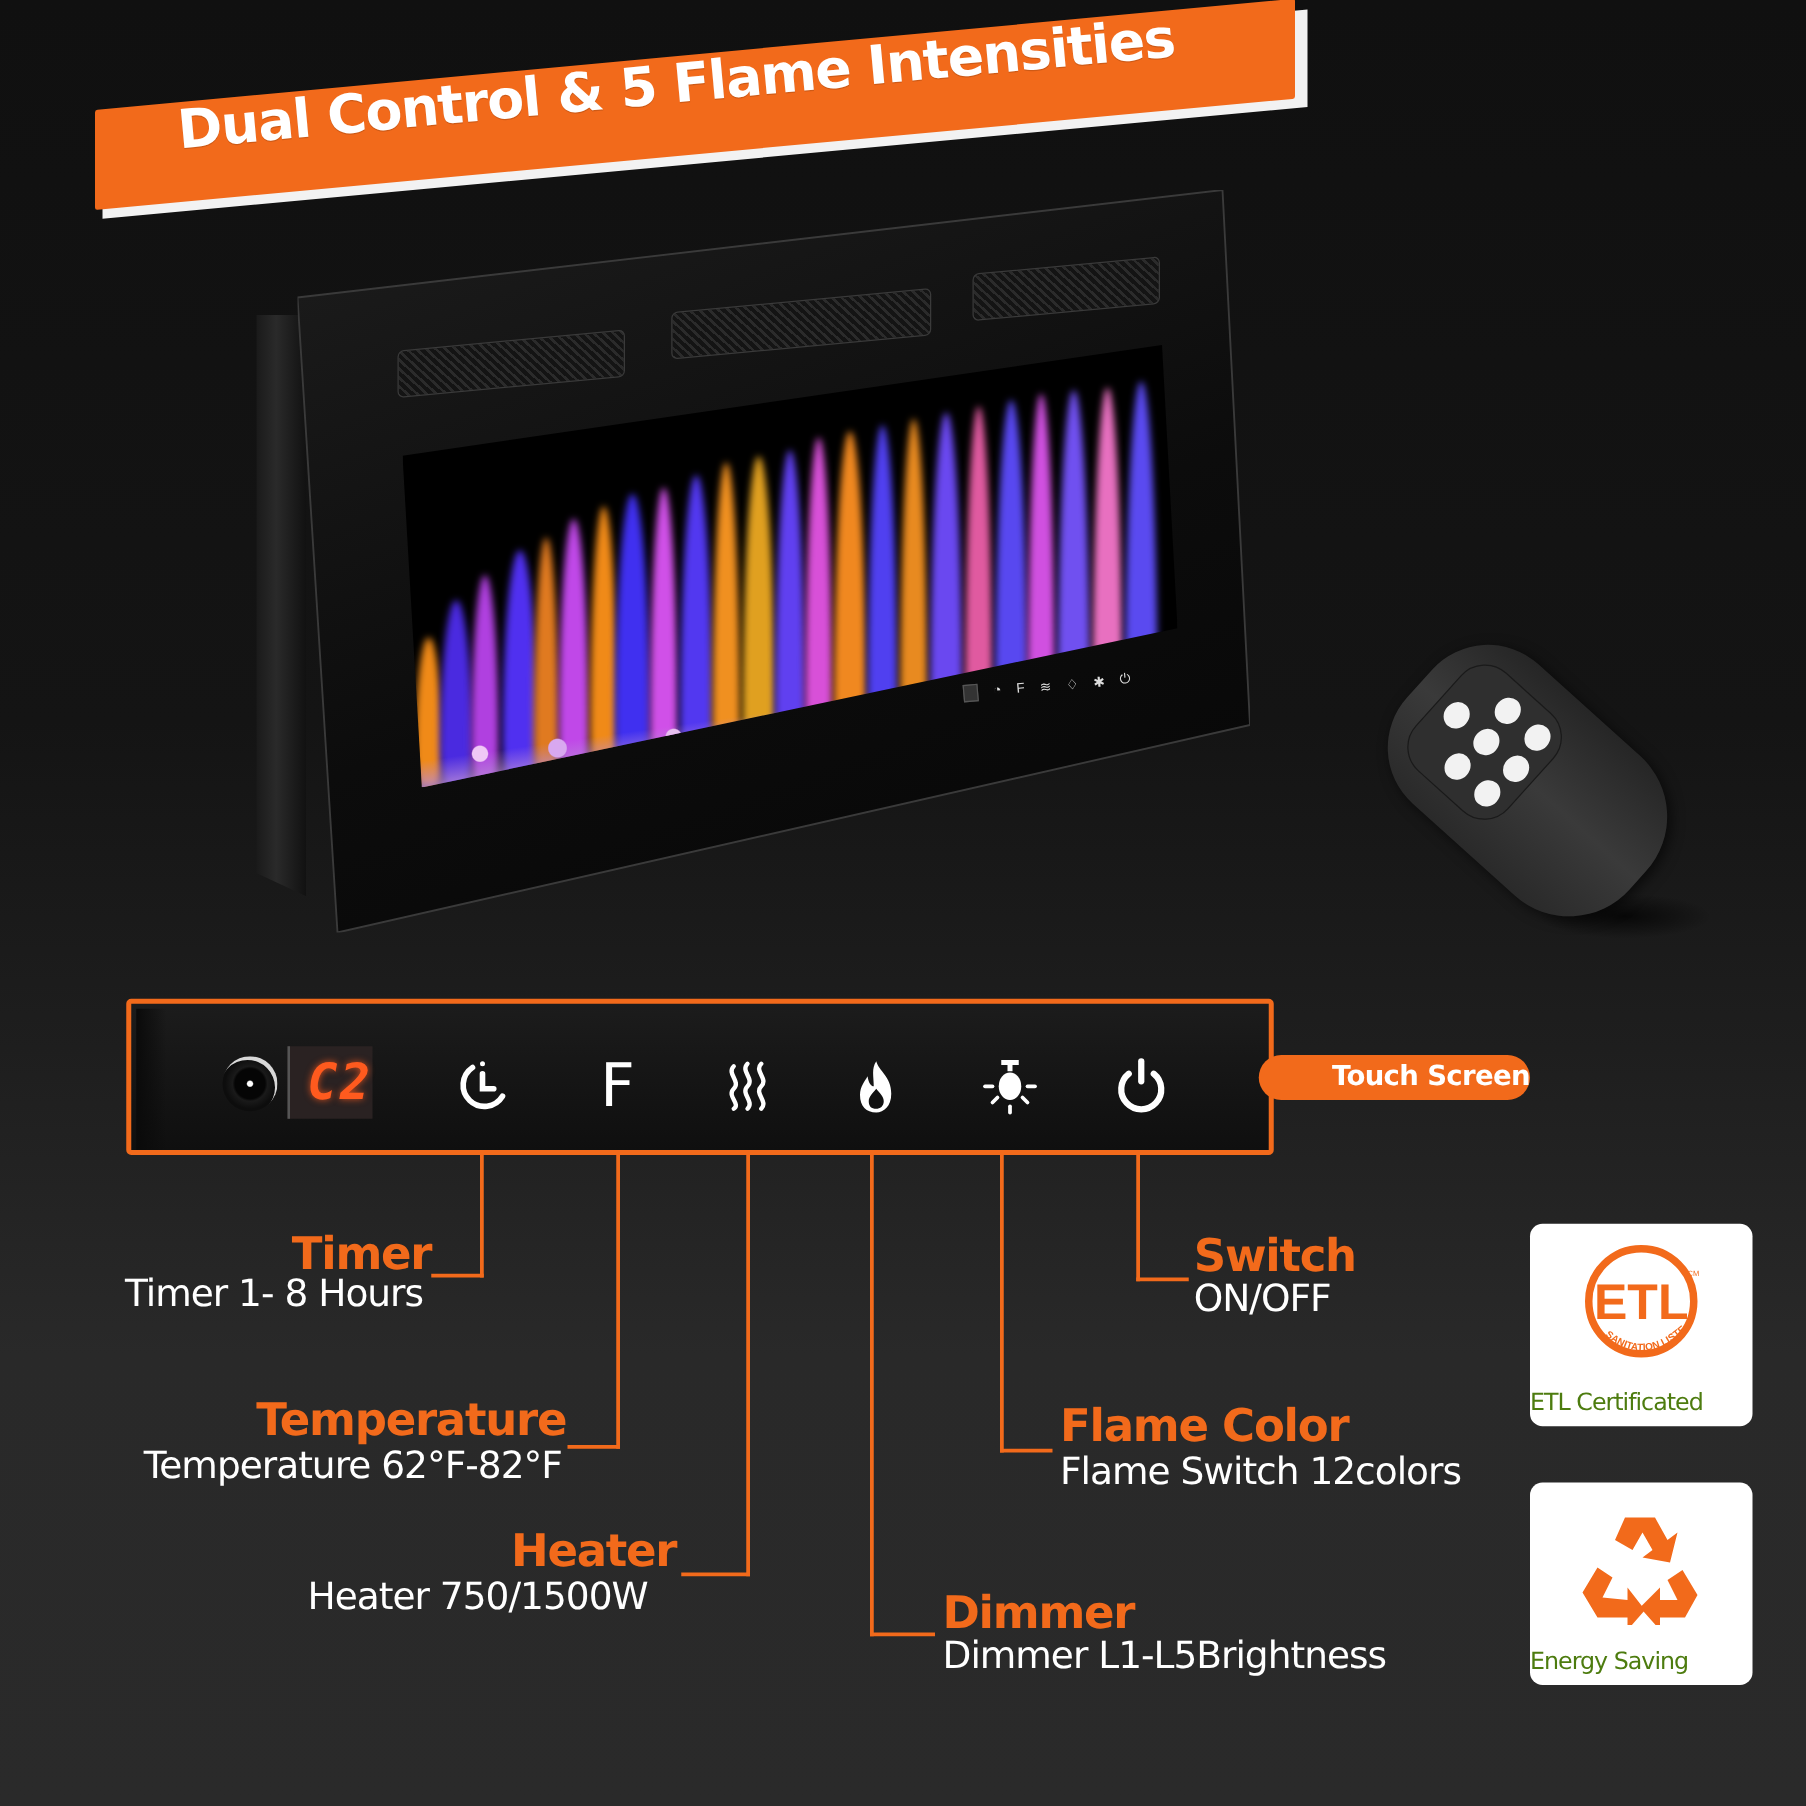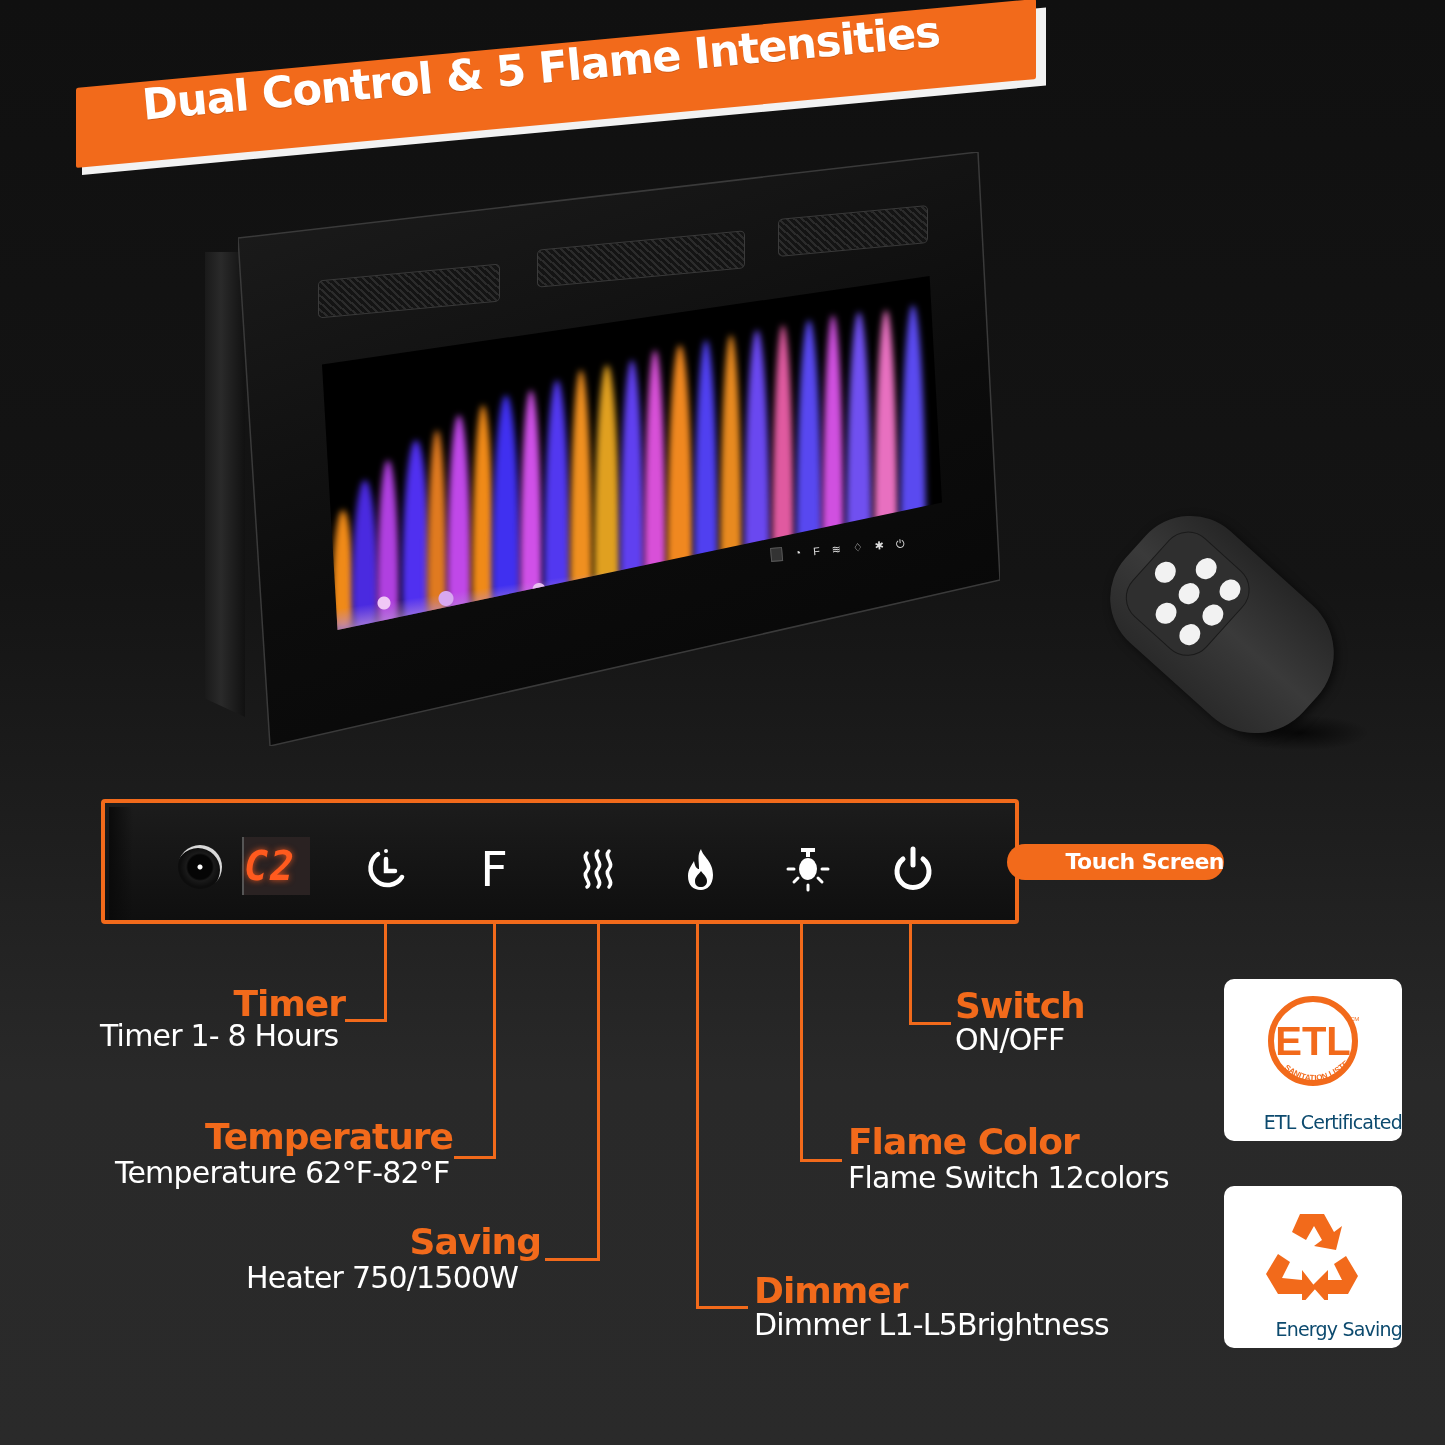--- a/index.html
+++ b/index.html
@@ -114,24 +114,23 @@
   .knob {
     position: absolute; left: 178px; top: 845px; width: 44px; height: 44px;
     border-radius: 50%;
     background: radial-gradient(circle at 50% 50%, #fff 0 2px, #050505 3px 12px, #1a1a1a 14px, #0d0d0d 20px);
     box-shadow: -2px 3px 0 0 #d8d8d8 inset;
   }
   .led {
     position: absolute; left: 230px; top: 837px; width: 68px; height: 58px;
     background: #2a2222; border-left: 2px solid #555;
     font-family: "DejaVu Sans Mono", monospace; font-weight: bold; font-size: 40px;
-    color: #ff5a1e; text-align: left; line-height: 58px; letter-spacing: 2px;
+    color: #ff5a1e; text-align: right; line-height: 58px; letter-spacing: 2px;
     text-shadow: 0 0 6px rgba(255,90,30,0.8);
     font-style: italic;
-    margin-left: 12px;
   }
   .pico {
     position: absolute; top: 843px; width: 52px; height: 52px;
     display: flex; align-items: center; justify-content: center; color: #fff;
   }
   .pico svg { width: 48px; height: 48px; }
   .pico-f {
     font-family: "DejaVu Sans", sans-serif; font-size: 48px; font-weight: normal; line-height: 52px;
   }
 
@@ -159,22 +158,22 @@
   .right { text-align: right; }
 
   
   .badge {
     position: absolute; left: 1224px; width: 178px; background: #fff; border-radius: 10px;
     display: flex; flex-direction: column; align-items: center;
   }
   .badge-etl { top: 979px; height: 162px; }
   .badge-eco { top: 1186px; height: 162px; }
   .badge-label {
-    color: #0c4a6e; font-family: "DejaVu Sans", sans-serif; font-size: 19px;
-    letter-spacing: -0.8px; position: absolute; bottom: 8px; width: 100%; text-align: right;
+    color: #4d7c0f; font-family: "DejaVu Sans", sans-serif; font-size: 19px;
+    letter-spacing: -0.8px; position: absolute; bottom: 8px; width: 100%; text-align: left;
   }
 </style>
 </head>
 <body>
 
 <div>
   <div class="banner-shadow"></div>
   <div class="banner"></div>
   <div class="banner-text">Dual Control &amp; 5 Flame Intensities</div>
 </div>
@@ -306,21 +305,21 @@
 
 <div class="vline" style="left:909px;top:924px;height:101px;"></div>
 <div class="hline" style="left:909px;top:1022px;width:42px;"></div>
 
 <div class="lbl-title right" style="right:1100px;top:983px;">Timer</div>
 <div class="lbl-desc" style="left:100px;top:1018px;">Timer 1- 8 Hours</div>
 
 <div class="lbl-title right" style="right:992px;top:1116px;">Temperature</div>
 <div class="lbl-desc" style="left:115px;top:1155px;">Temperature 62°F-82°F</div>
 
-<div class="lbl-title right" style="right:904px;top:1221px;">Saving</div>
+<div class="lbl-title right" style="right:904px;top:1221px;">Heater</div>
 <div class="lbl-desc" style="left:246px;top:1260px;">Heater 750/1500W</div>
 
 <div class="lbl-title" style="left:754px;top:1270px;">Dimmer</div>
 <div class="lbl-desc" style="left:754px;top:1307px;">Dimmer L1-L5Brightness</div>
 
 <div class="lbl-title" style="left:848px;top:1121px;">Flame Color</div>
 <div class="lbl-desc" style="left:848px;top:1160px;">Flame Switch 12colors</div>
 
 <div class="lbl-title" style="left:955px;top:985px;">Switch</div>
 <div class="lbl-desc" style="left:955px;top:1022px;">ON/OFF</div>

